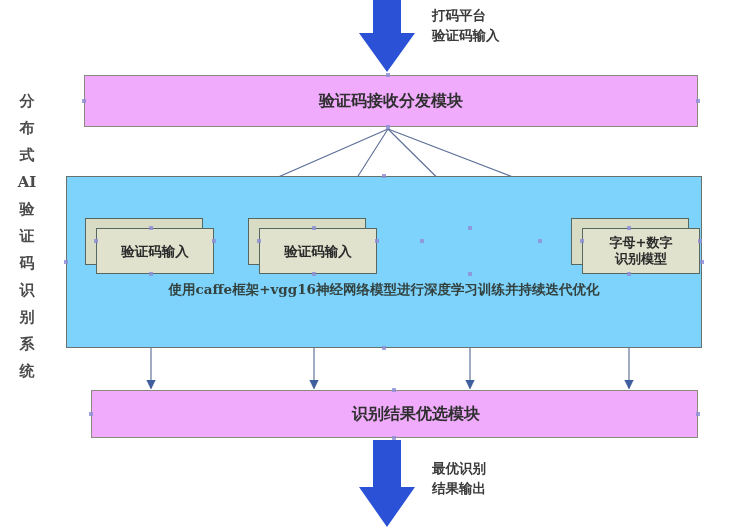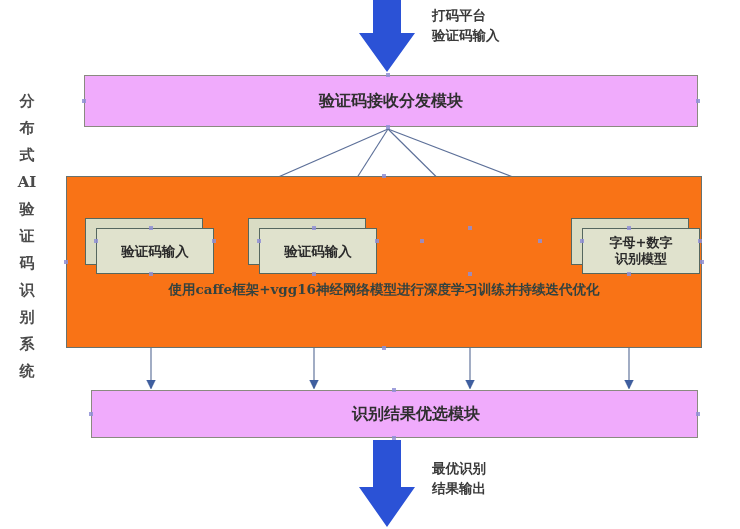--- a/index.html
+++ b/index.html
@@ -40,21 +40,21 @@
     font-weight:700;
     font-family:"DejaVu Serif","Liberation Serif",serif;
   }
   #dispatch-box{left:84px;top:75px;width:614px;height:52px;font-size:16px;}
   #select-box{left:91px;top:390px;width:607px;height:48px;font-size:16px;padding-left:43px;}
 
   
   #ai-container{
     position:absolute;
     left:66px;top:176px;width:636px;height:172px;
-    background:#f97316;
+    background:#7dd3fc;
     border:1.5px solid #67726f;
     box-sizing:border-box;
   }
   #caffe-note{
     position:absolute;
     left:0;right:0;top:104px;
     text-align:center;
     font-size:13.5px;
     font-weight:700;
     color:#33423f;

